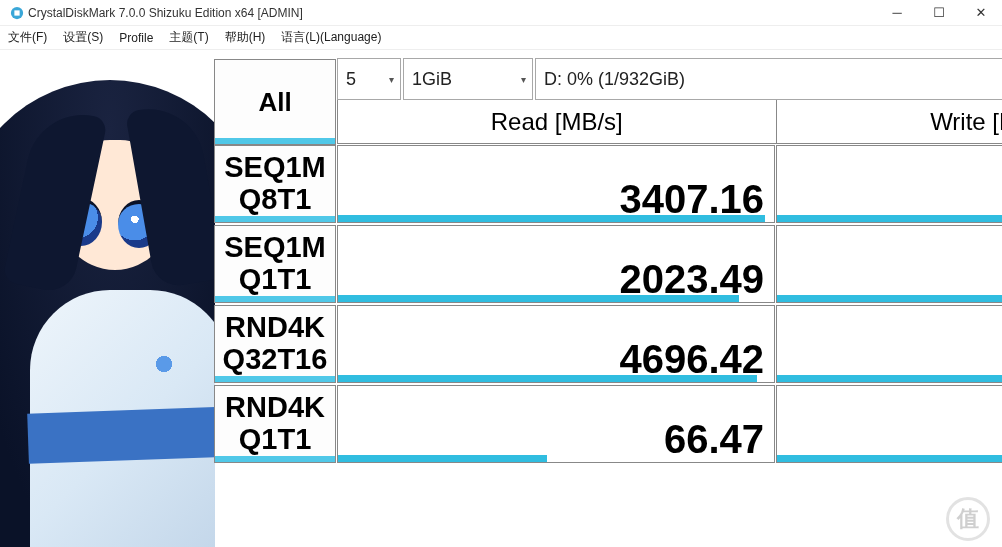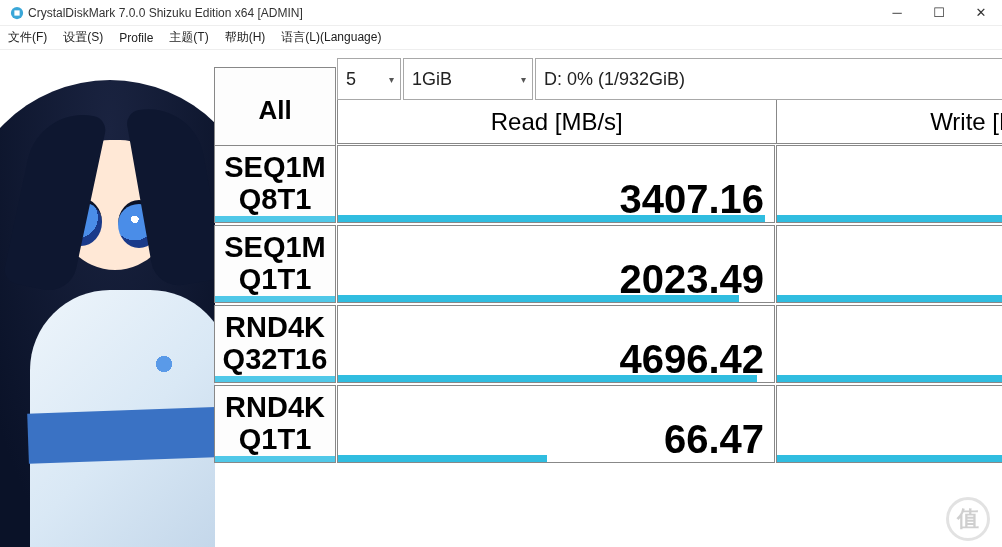--- a/index.html
+++ b/index.html
@@ -49,21 +49,21 @@
 .rows { display: flex; flex-direction: column; }
 .row { display: flex; height: 80px; }
 .row-btn { width: 122px; border: 1px solid #888; margin: 1px; display: flex; flex-direction: column; align-items: center; justify-content: center; font-size: 29px; font-weight: 700; line-height: 1.1; cursor: default; background: #fdfdfd; position: relative; overflow: hidden; }
 .row-btn .accent { position:absolute; left:0; right:0; bottom:0; height:6px; background:#50c8e8;}
 .row-btn.all { height: 86px; font-size: 26px; }
 
 .val-cell { flex: 1; border: 1px solid #888; margin: 1px 1px 1px 0; position: relative; display: flex; align-items: flex-end; justify-content: flex-end; padding-right: 10px; font-size: 40px; font-weight: 700; background: #fff; overflow: hidden;}
 .val-cell .bar { position:absolute; left:0; bottom:0; height:7px; background:#30bde0; }
 
 
-.top-left-wrap { position:absolute; left:0; top:8px; width:122px; height: 88px; }
+.top-left-wrap { position:absolute; left:0; top:0; width:122px; height: 88px; }
 .grid { position:relative; }
 
 
 .watermark { position:absolute; right: 12px; bottom: 6px; display:flex; align-items:center; gap:8px; opacity: .28; color:#555; font-size: 20px; font-weight: 600; pointer-events:none;}
 .watermark .wm-circle { width:44px; height:44px; border:3px solid #999; border-radius:50%; display:flex; align-items:center; justify-content:center; font-size:22px;}
 </style>
 </head>
 <body>
 
 <div class="titlebar">

